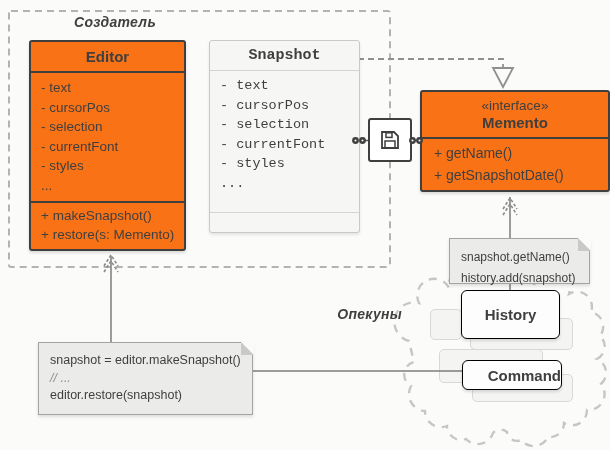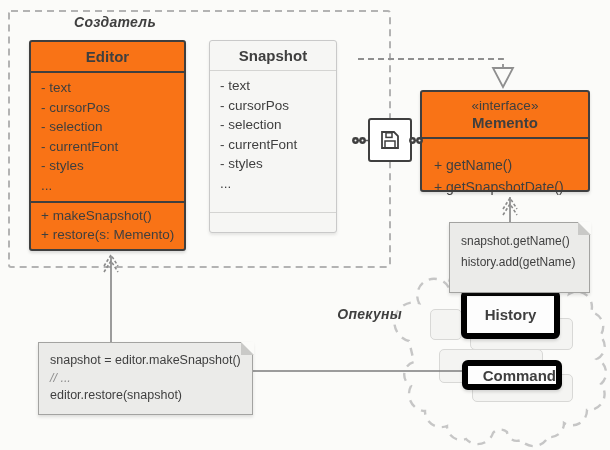--- a/index.html
+++ b/index.html
@@ -40,21 +40,21 @@
   
   .uml.light{border:1.5px solid #c9c9c9;background:#f6f6f4;box-shadow:0 2px 3px rgba(70,70,70,.12);}
   .uml.light .hdr{border-bottom:1.5px solid #d4d4d2;}
   .uml.light .divider-top{border-top:1.5px solid #d4d4d2;}
 
   .stereotype{font-weight:normal;font-size:13.5px;}
   .uml .hdr .title2{font-size:15px;font-weight:bold;margin-top:1px;}
 
   
   .card{
-    z-index:4;background:#fdfdfd;border:6px solid #000000;border-radius:6px;
+    z-index:4;background:#fdfdfd;border:1px solid #000000;border-radius:6px;
     display:flex;align-items:center;justify-content:center;
     font-weight:bold;font-size:15px;box-shadow:0 2px 3px rgba(70,70,70,.18);
   }
   .ghost{
     z-index:2;background:#f4f4f2;border:1.5px solid #d8d8d6;border-radius:5px;
   }
 
   
   .note{
     z-index:4;background:#ebebe9;border:1.5px solid #a3a3a1;
@@ -132,34 +132,34 @@
     <div>- currentFont</div>
     <div>- styles</div>
     <div>...</div>
   </div>
   <div class="sec last divider-top" style="padding-top:3px;">
     <div>+ makeSnapshot()</div>
     <div>+ restore(s: Memento)</div>
   </div>
 </div>
 
-<div class="abs uml light" style="left:209px;top:40px;width:128px;height:193px;">
+<div class="abs uml light" style="left:209px;top:40px;width:151px;height:193px;font-family:Liberation Mono, monospace;">
   <div class="hdr">Snapshot</div>
   <div class="sec" style="height:131px;">
     <div>- text</div>
     <div>- cursorPos</div>
     <div>- selection</div>
     <div>- currentFont</div>
     <div>- styles</div>
     <div>...</div>
   </div>
   <div class="sec last divider-top"></div>
 </div>
 
-<div class="abs uml" style="left:420px;top:90px;width:170px;height:102px;gap:12px;">
+<div class="abs uml" style="left:420px;top:90px;width:190px;height:102px;">
   <div class="hdr" style="min-height:45px;">
     <div class="stereotype">«interface»</div>
     <div class="title2">Memento</div>
   </div>
   <div class="sec last" style="padding:4px 12px;font-size:14px;line-height:21.5px;">
     <div>+ getName()</div>
     <div>+ getSnapshotDate()</div>
   </div>
 </div>
 
@@ -171,23 +171,23 @@
   </svg>
 </div>
 
 <div class="abs card" style="left:461px;top:290px;width:99px;height:49px;">
   <span>History</span>
 </div>
 <div class="abs card" style="left:462px;top:360px;width:100px;height:30px;justify-content:flex-end;">
   <span>Command</span>
 </div>
 
-<div class="abs note small" style="left:449px;top:222px;width:141px;height:71px;">
+<div class="abs note small" style="left:449px;top:238px;width:141px;height:46px;">
   <div class="ln">snapshot.getName()</div>
-  <div class="ln">history.add(getName)</div>
+  <div class="ln">history.add(snapshot)</div>
 </div>
 
 <div class="abs note" style="left:38px;top:342px;width:215px;height:73px;">
   <div class="ln">snapshot = editor.makeSnapshot()</div>
   <div class="ln cmt" style="line-height:16px;">// ...</div>
   <div class="ln">editor.restore(snapshot)</div>
 </div>
 
 <svg id="layer-top" class="layer">
   <g>

